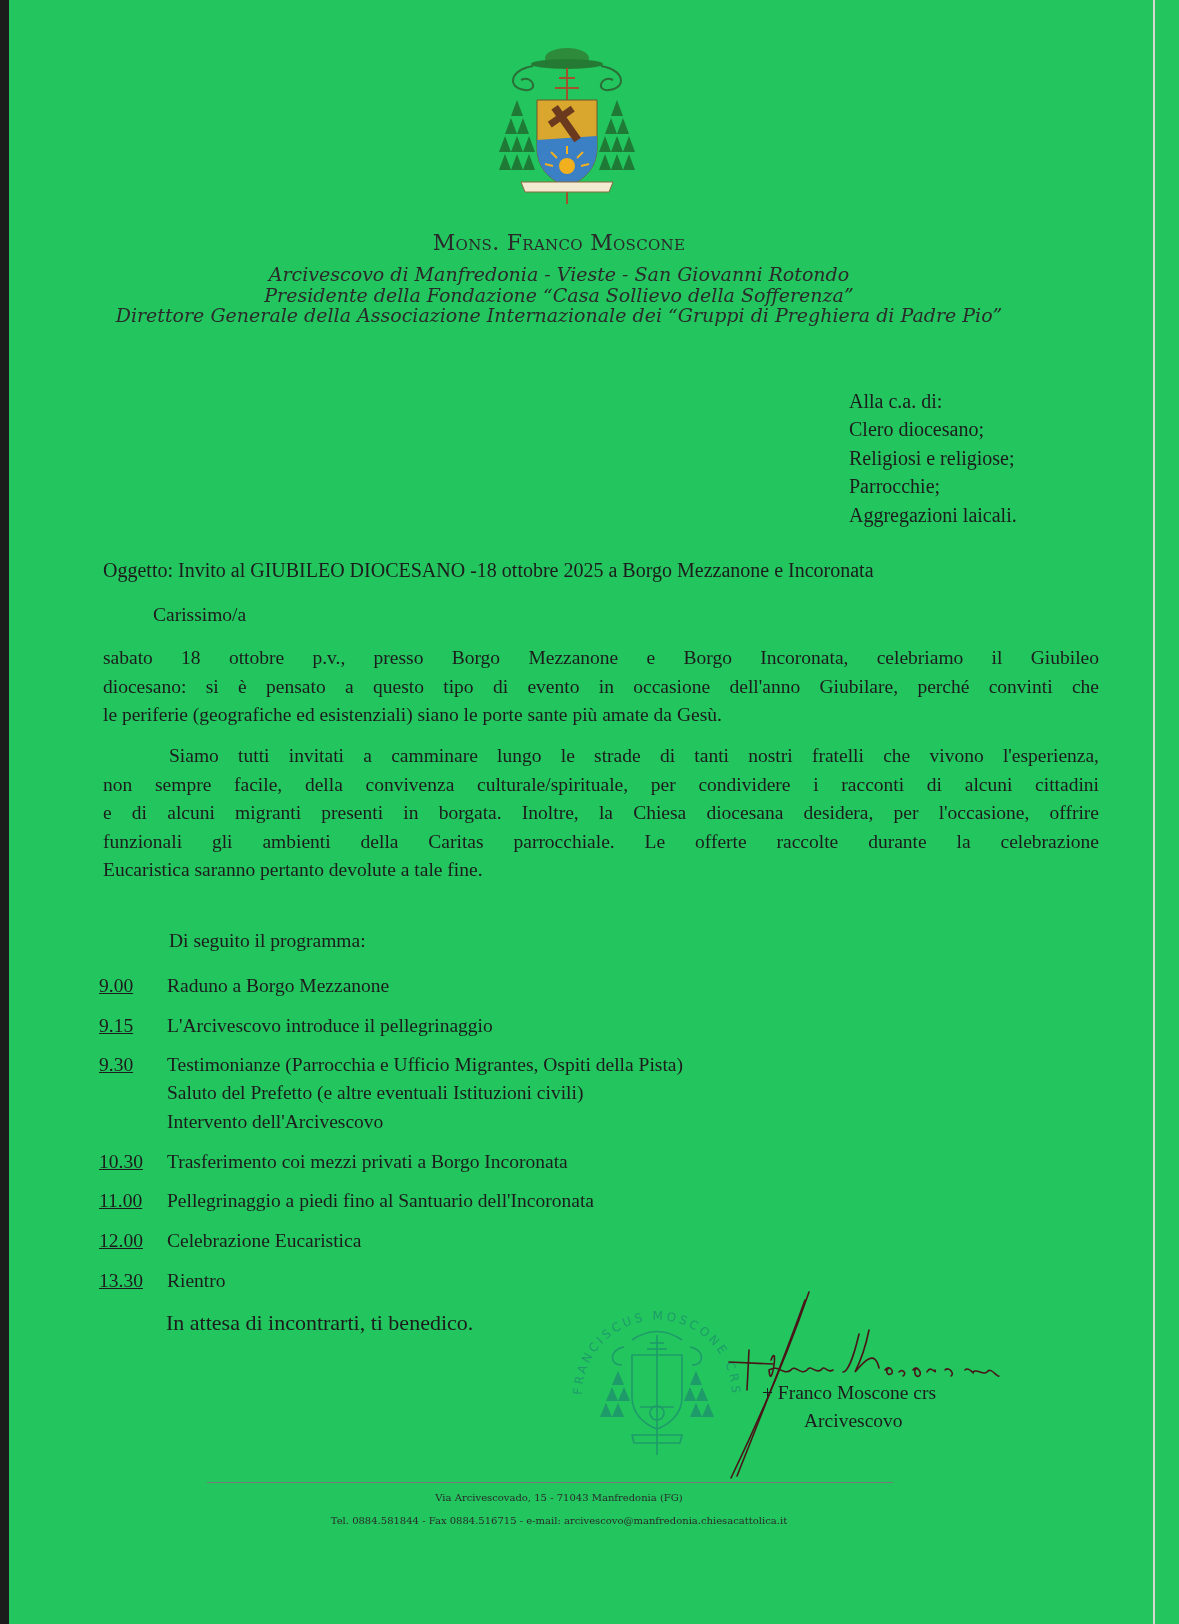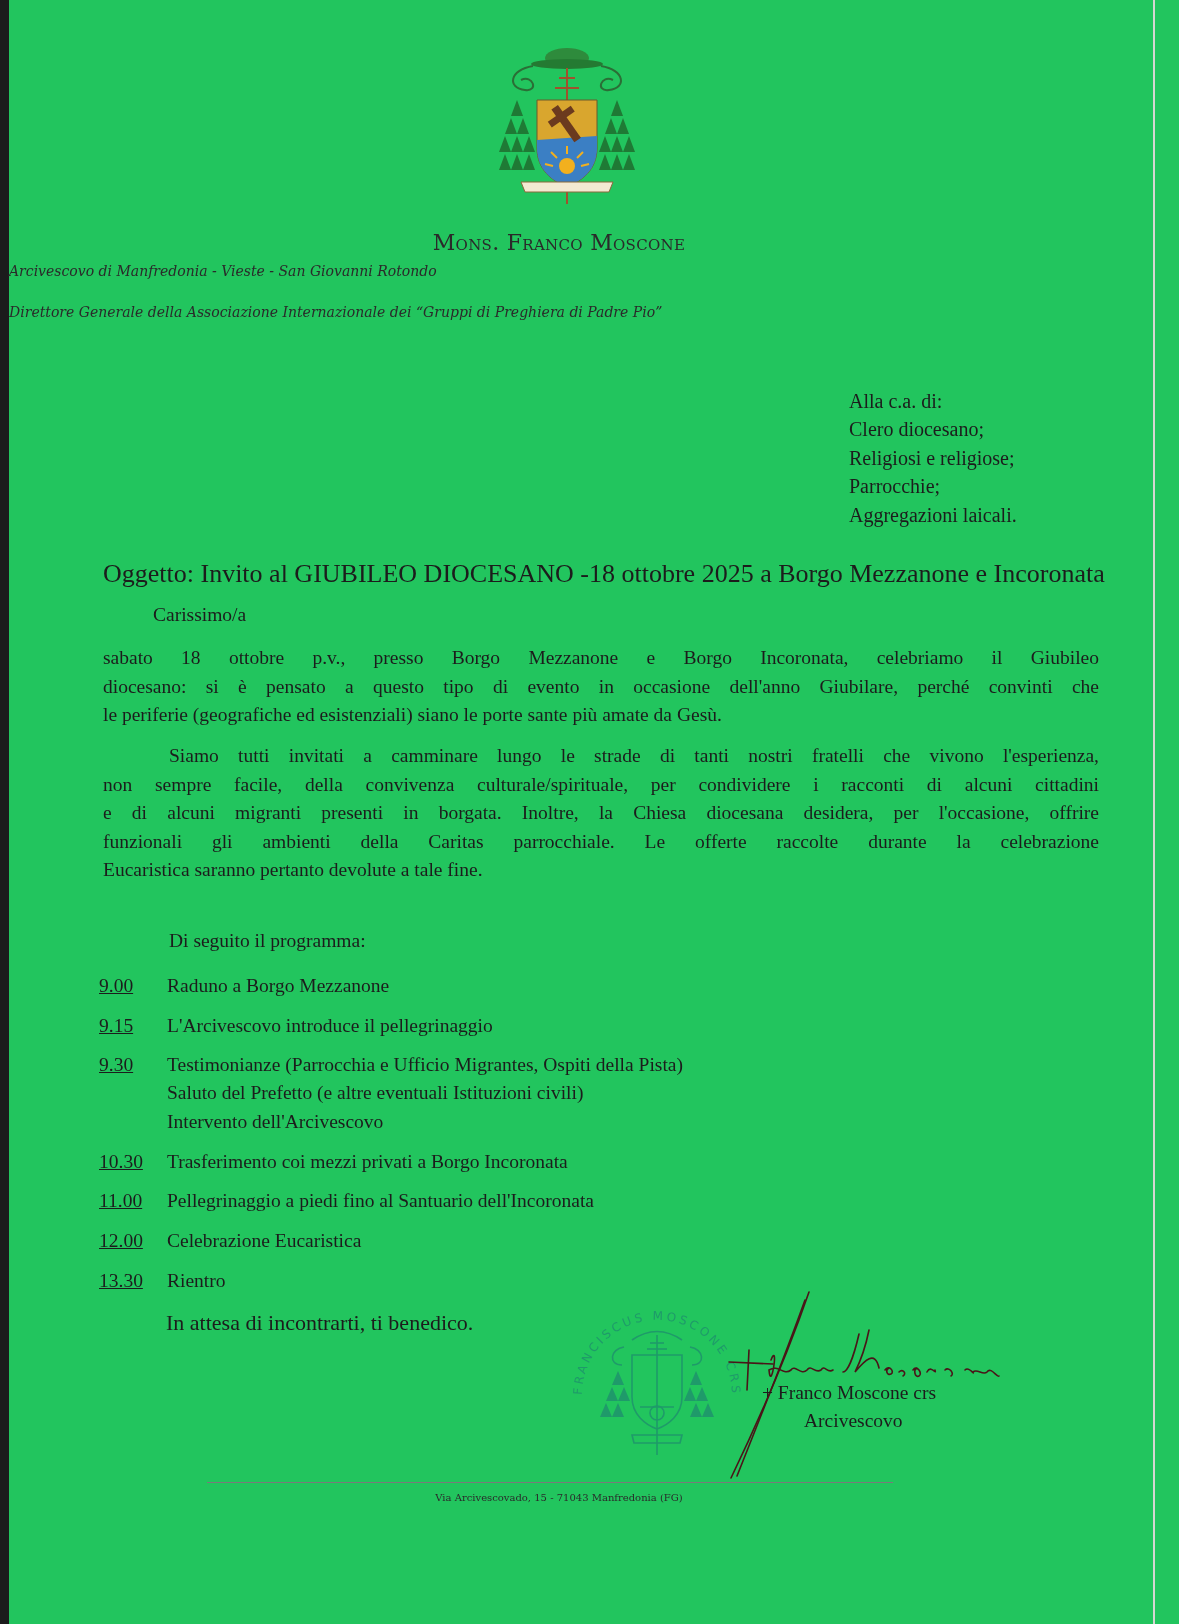--- a/index.html
+++ b/index.html
@@ -3,21 +3,21 @@
 <meta charset="utf-8">
 <style>
   html, body { margin:0; padding:0; }
   body { width:1179px; height:1624px; background:#1b1b1c; position:relative; overflow:hidden; }
   .page { position:absolute; left:9px; top:0; width:1162px; height:1624px; background:#22c55e;padding-left:20px; }
   .edge-line { position:absolute; left:1153px; top:0; width:2px; height:1624px; background:#d6d6d2; }
   .abs { position:absolute; }
   .serif { font-family:"Liberation Serif", "DejaVu Serif", serif; color:#1c1c1c; }
   .crest { position:absolute; left:490px; top:44px; width:136px; height:166px; }
   .hdr-name { position:absolute; left:0; top:230px; width:1100px; text-align:center; font-family:"DejaVu Serif", serif; font-size:22px; letter-spacing:0.3px; color:#2a2a2a; font-variant:small-caps; }
-  .hdr-line { position:absolute; left:0; width:1100px; text-align:left; font-family:"DejaVu Serif", serif; font-style:italic; font-size:14px; color:#2a2a2a; }
+  .hdr-line { position:absolute; left:0; width:1100px; text-align:center; font-family:"DejaVu Serif", serif; font-style:italic; font-size:19px; color:#2a2a2a; }
   .recip { position:absolute; left:840px; top:387px; font-size:20px; line-height:28.4px; }
   .recip div { white-space:nowrap; }
   .para { position:absolute; left:104px; width:938px; font-size:19.5px; line-height:28.5px; text-align:justify; }
   .line-j { text-align:justify; text-align-last:justify; display:block; }
   .sched { position:absolute; left:103px; font-size:19.5px; }
   .sched .row { position:absolute; left:0; white-space:nowrap; }
   .sched .time { position:absolute; left:0; width:60px;text-decoration:underline; }
   .sched .act { position:absolute; left:68px; }
   .sig-name { position:absolute; left:753px; top:1382px; font-size:19.5px; white-space:nowrap; }
   .sig-title { position:absolute; left:795px; top:1410px; font-size:19.5px; white-space:nowrap; }
@@ -79,31 +79,32 @@
         <line x1="78" y1="114" x2="84" y2="108"></line>
       <line x1="54" y1="122" x2="46" y2="120"></line>
         <line x1="82" y1="122" x2="90" y2="120"></line>
     </g>
 
     <path d="M22 138 L114 138 L110 148 L26 148 Z" fill="#f3ead2" stroke="#8a6a3a" stroke-width="1"></path>
   </svg>
 
   <div class="hdr-name">Mons. Franco Moscone</div>
   <div class="hdr-line" style="top:263px">Arcivescovo di Manfredonia - Vieste - San Giovanni Rotondo</div>
+  <div class="hdr-line" style="top:284px">Presidente della Fondazione “Casa Sollievo della Sofferenza”</div>
   <div class="hdr-line" style="top:304px">Direttore Generale della Associazione Internazionale dei “Gruppi di Preghiera di Padre Pio”</div>
 
   <div class="recip serif">
     <div>Alla c.a. di:</div>
     <div>Clero diocesano;</div>
     <div>Religiosi e religiose;</div>
     <div>Parrocchie;</div>
     <div>Aggregazioni laicali.</div>
   </div>
 
-  <div class="abs serif" style="left:94px;top:559px;font-size:26px;white-space:nowrap;">Oggetto: Invito al GIUBILEO DIOCESANO -18 ottobre 2025 a Borgo Mezzanone e Incoronata</div>
+  <div class="abs serif" style="left:94px;top:559px;font-size:20px;white-space:nowrap;">Oggetto: Invito al GIUBILEO DIOCESANO -18 ottobre 2025 a Borgo Mezzanone e Incoronata</div>
 
   <div class="abs serif" style="left:144px;top:604px;font-size:19.5px;">Carissimo/a</div>
 
   <div class="para serif" style="left:94px;top:644px;width:996px;">
     <span class="line-j">sabato 18 ottobre p.v., presso Borgo Mezzanone e Borgo Incoronata, celebriamo il Giubileo</span>
     <span class="line-j">diocesano: si è pensato a questo tipo di evento in occasione dell'anno Giubilare, perché convinti che</span>
     <span style="display:block">le periferie (geografiche ed esistenziali) siano le porte sante più amate da Gesù.</span>
   </div>
 
   <div class="para serif" style="left:94px;top:742px;width:996px;">
@@ -198,15 +199,16 @@
       <path d="M150 44 C144 70 138 82 134 82 M160 40 C156 60 150 74 146 82 C156 70 166 60 170 78"></path>
       <path d="M176 80 C180 74 186 82 182 84 C178 86 176 80 180 78 M190 82 C194 78 198 84 194 86 M204 80 C208 74 214 84 210 86 C206 88 204 80 208 78 M218 82 C222 74 228 86 226 80 M236 80 C240 76 246 84 242 86 M256 80 C260 76 266 86 264 82 C268 78 274 86 278 82 C282 76 288 88 290 86"></path>
     </g>
   </svg>
 
   <div class="sig-name serif">+ Franco Moscone crs</div>
   <div class="sig-title serif">Arcivescovo</div>
 
   <div class="footer-rule" style="left:198px;"></div>
   <div class="foot" style="top:1492px;">Via Arcivescovado, 15 - 71043 Manfredonia (FG)</div>
+  <div class="foot" style="top:1515px;">Tel. 0884.581844 - Fax 0884.516715 - e-mail: arcivescovo@manfredonia.chiesacattolica.it</div>
 
   <div class="edge-line" style="left:1144px;"></div>
 </div>
 
 </body></html>

